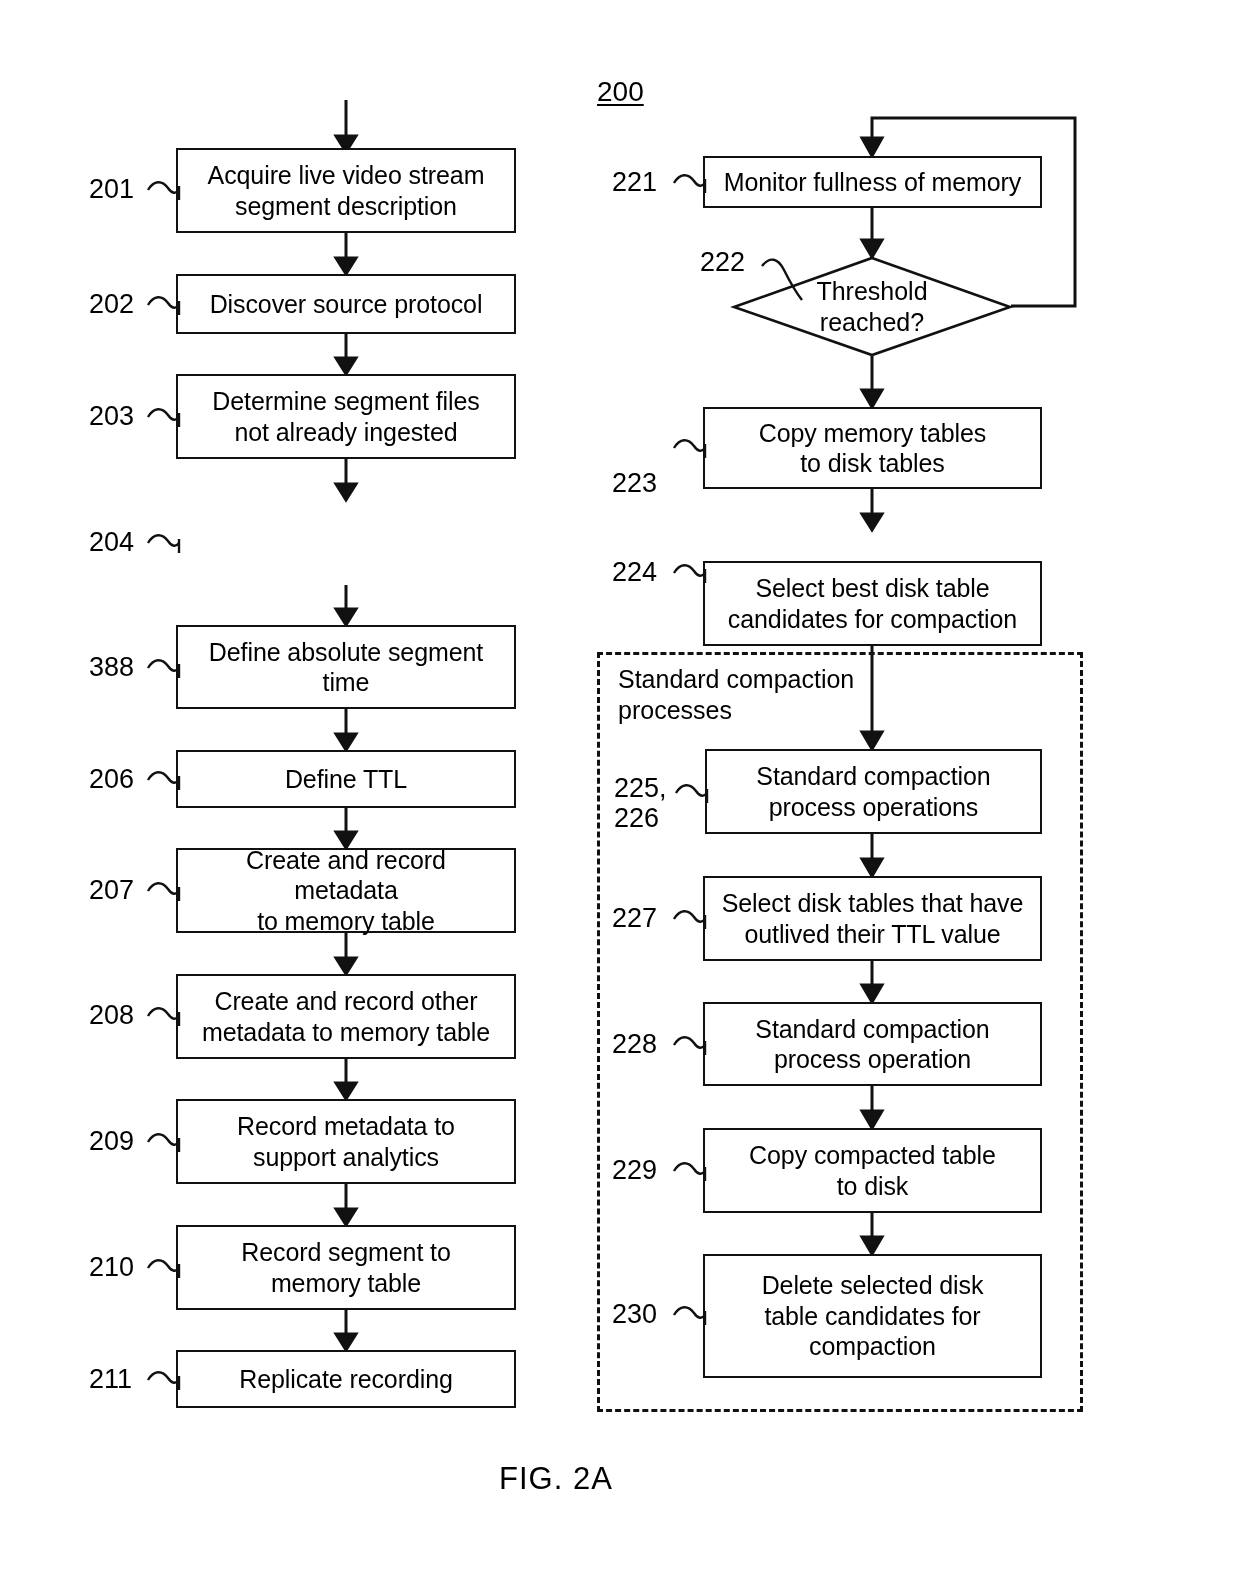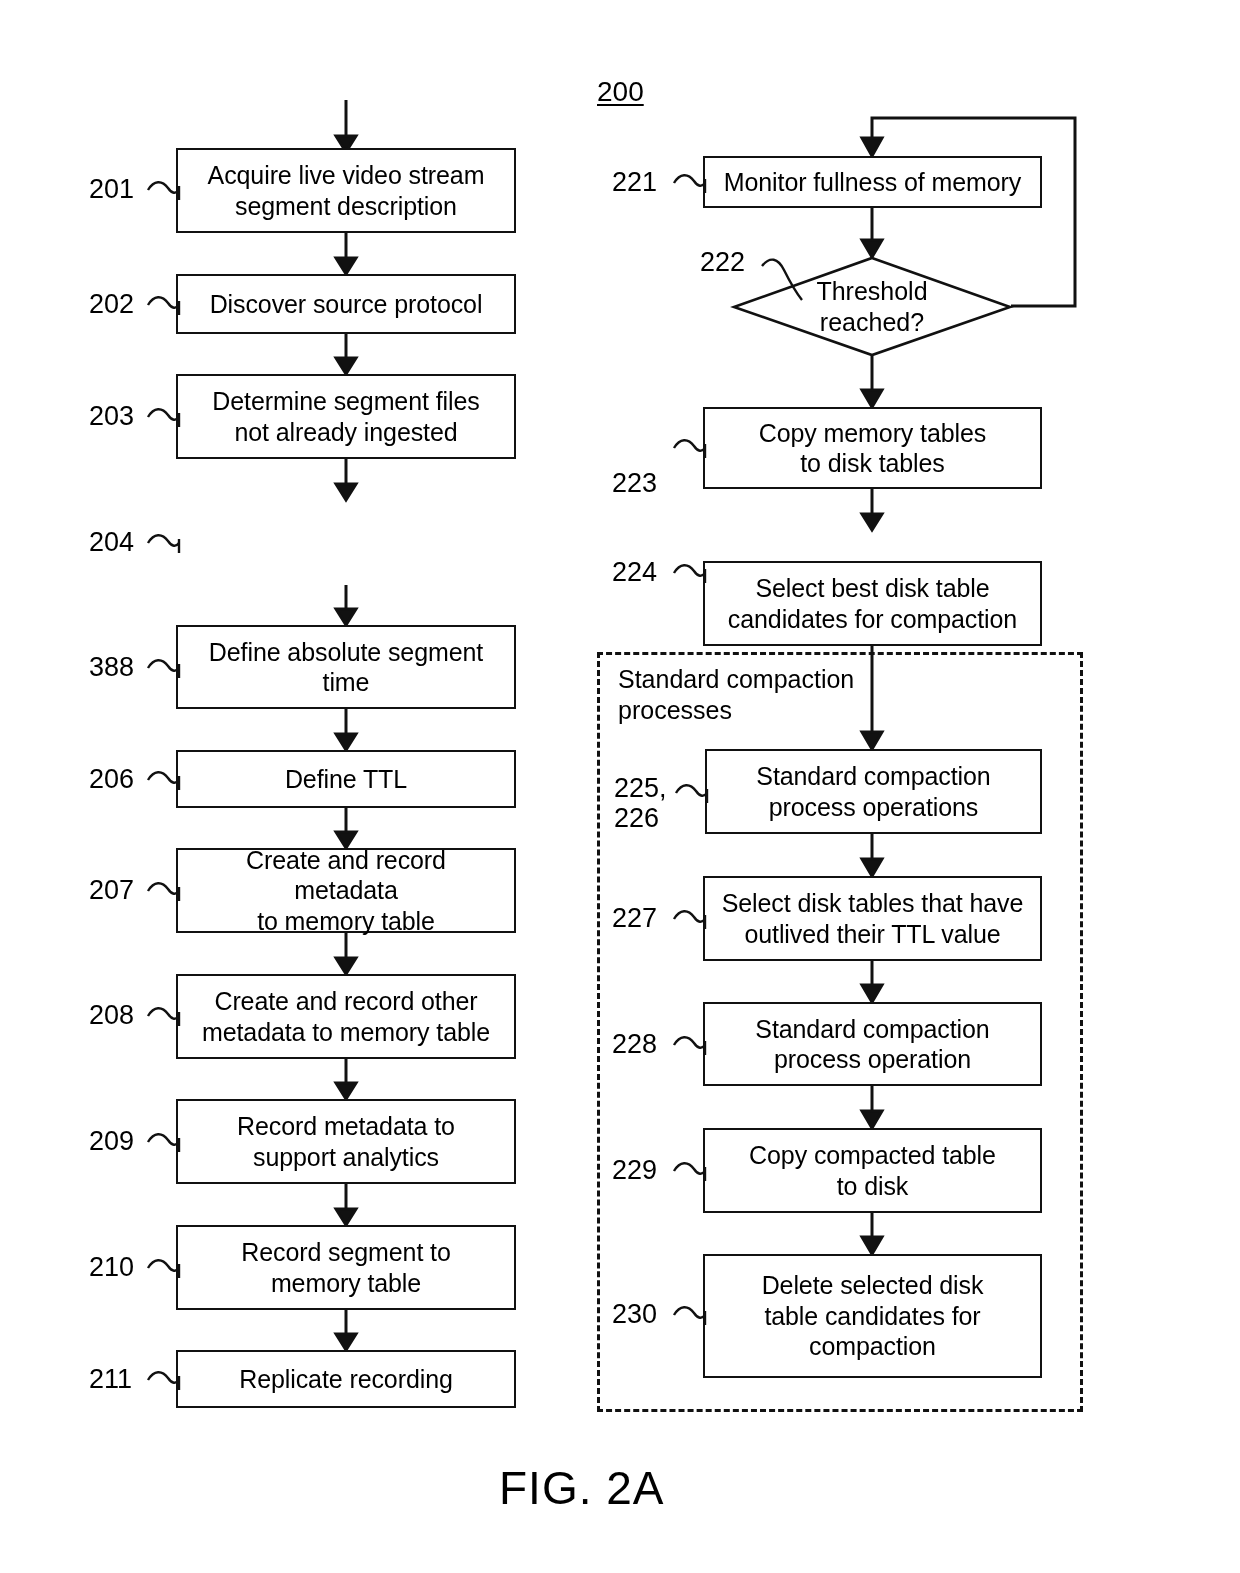--- a/index.html
+++ b/index.html
@@ -101,21 +101,21 @@
   
   .fig-number {
     position: absolute;
     font-size: 28px;
     font-weight: 400;
     text-decoration: underline;
     text-underline-offset: 3px;
   }
   .fig-caption {
     position: absolute;
-    font-size: 46px;
+    font-size: 31px;
     letter-spacing: 1px;
     white-space: nowrap;
   }
 </style>
 </head>
 <body>
 
 <div id="page">
 
   <div class="fig-number" style="left:597px; top:76px;">200</div>

